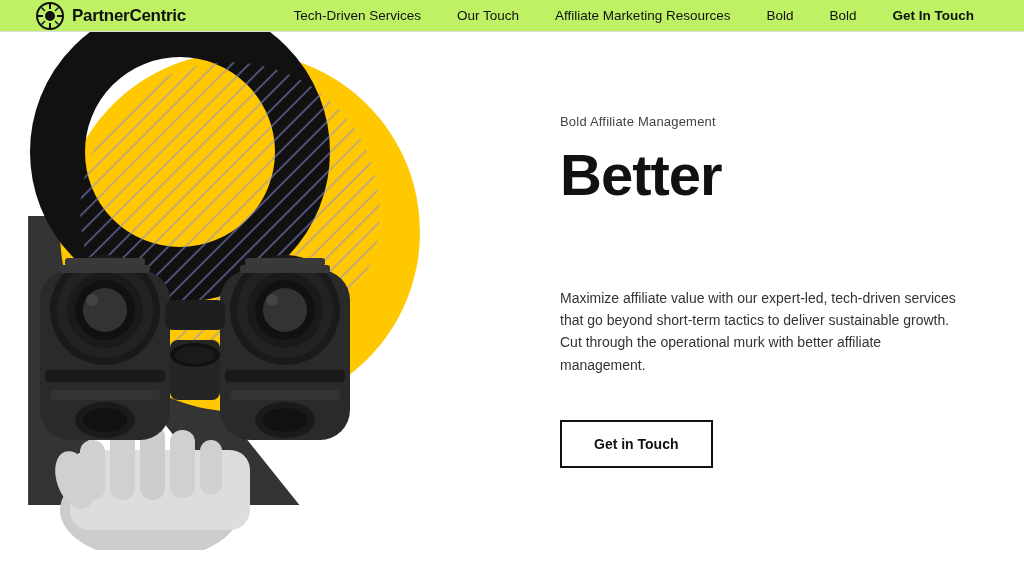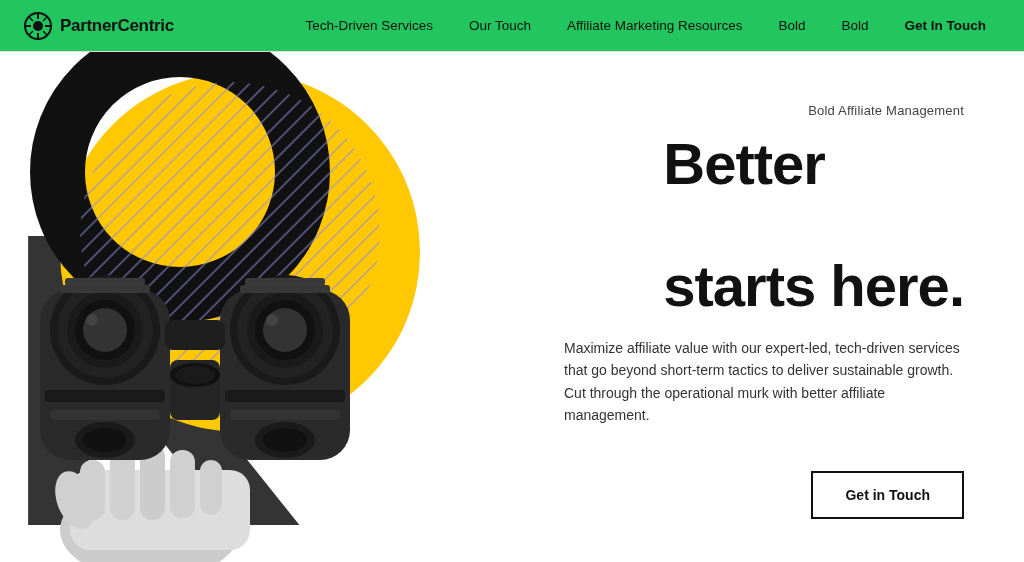--- a/index.html
+++ b/index.html
@@ -14,23 +14,23 @@
       overflow: hidden;
       font-family: -apple-system, BlinkMacSystemFont, 'Segoe UI', Arial, sans-serif;
       background: #fff;
     }
 
     
     .navbar {
       display: flex;
       align-items: center;
       justify-content: space-between;
-      padding: 0 24px;
-      height: 52px;
-      background: #22c55e;
+      padding: 0 36px;
+      height: 32px;
+      background: #bef264;
       border-bottom: 1px solid #ddd;
       position: relative;
       z-index: 10;
     }
 
     .logo-area {
       display: flex;
       align-items: center;
       gap: 8px;
     }
@@ -159,21 +159,20 @@
     }
 
     
     .hero-right {
       flex: 1;
       display: flex;
       flex-direction: column;
       justify-content: center;
       padding: 40px 60px 40px 40px;
       background: #fff;
-      align-items: flex-end;
     }
 
     .tagline {
       font-size: 13px;
       font-weight: 500;
       color: #444;
       margin-bottom: 16px;
       letter-spacing: 0.2px;
     }
 
@@ -318,21 +317,20 @@
       </svg>
     </div>
   </div>
 
   <div class="hero-right">
     <p class="tagline">Bold Affiliate Management</p>
 
     <h1 class="headline">
       <span>Better</span><br>
       <br>
-      <span>starts here.</span>
     </h1>
 
     <p class="description">Maximize affiliate value with our expert-led, tech-driven services that go beyond short-term tactics to deliver sustainable growth. Cut through the operational murk with better affiliate management.</p>
 
     <button class="cta-button">Get in Touch</button>
   </div>
 
 </section>
 
 </body></html>

